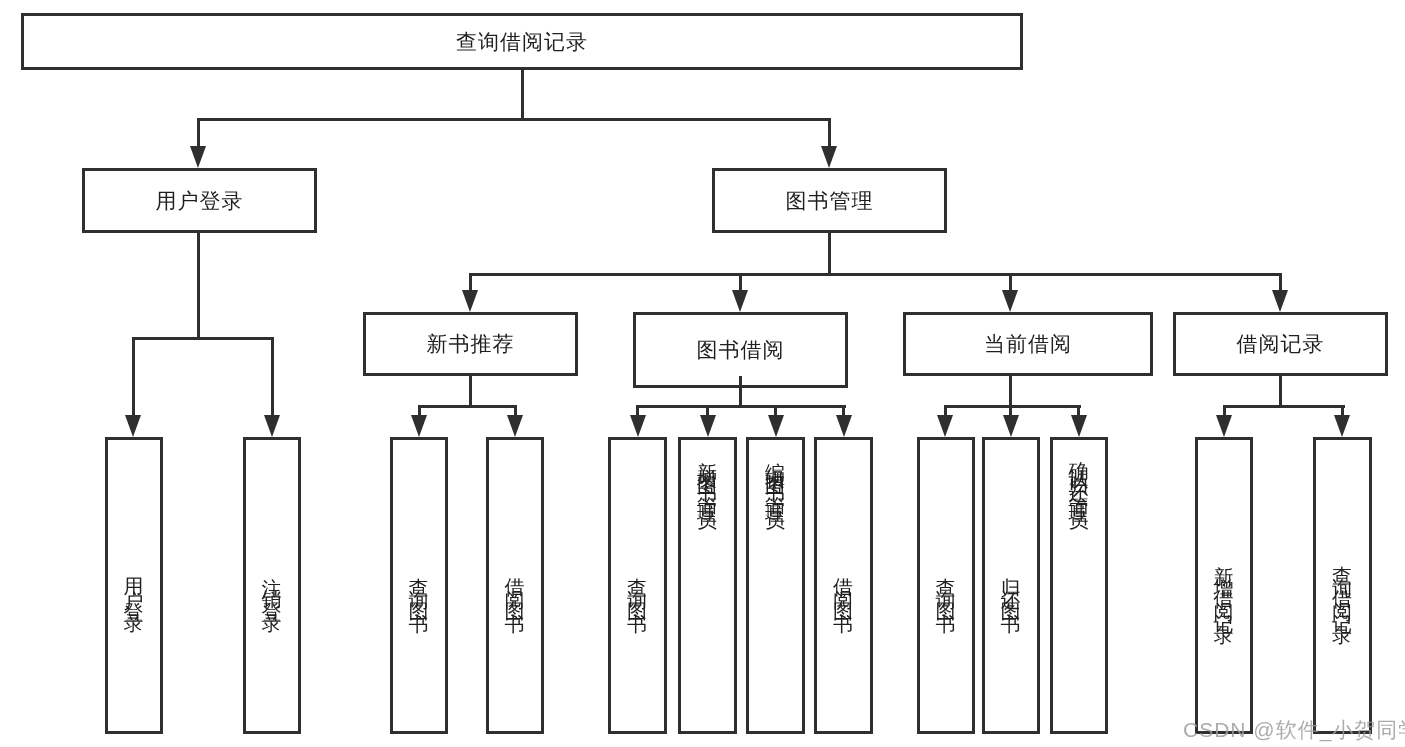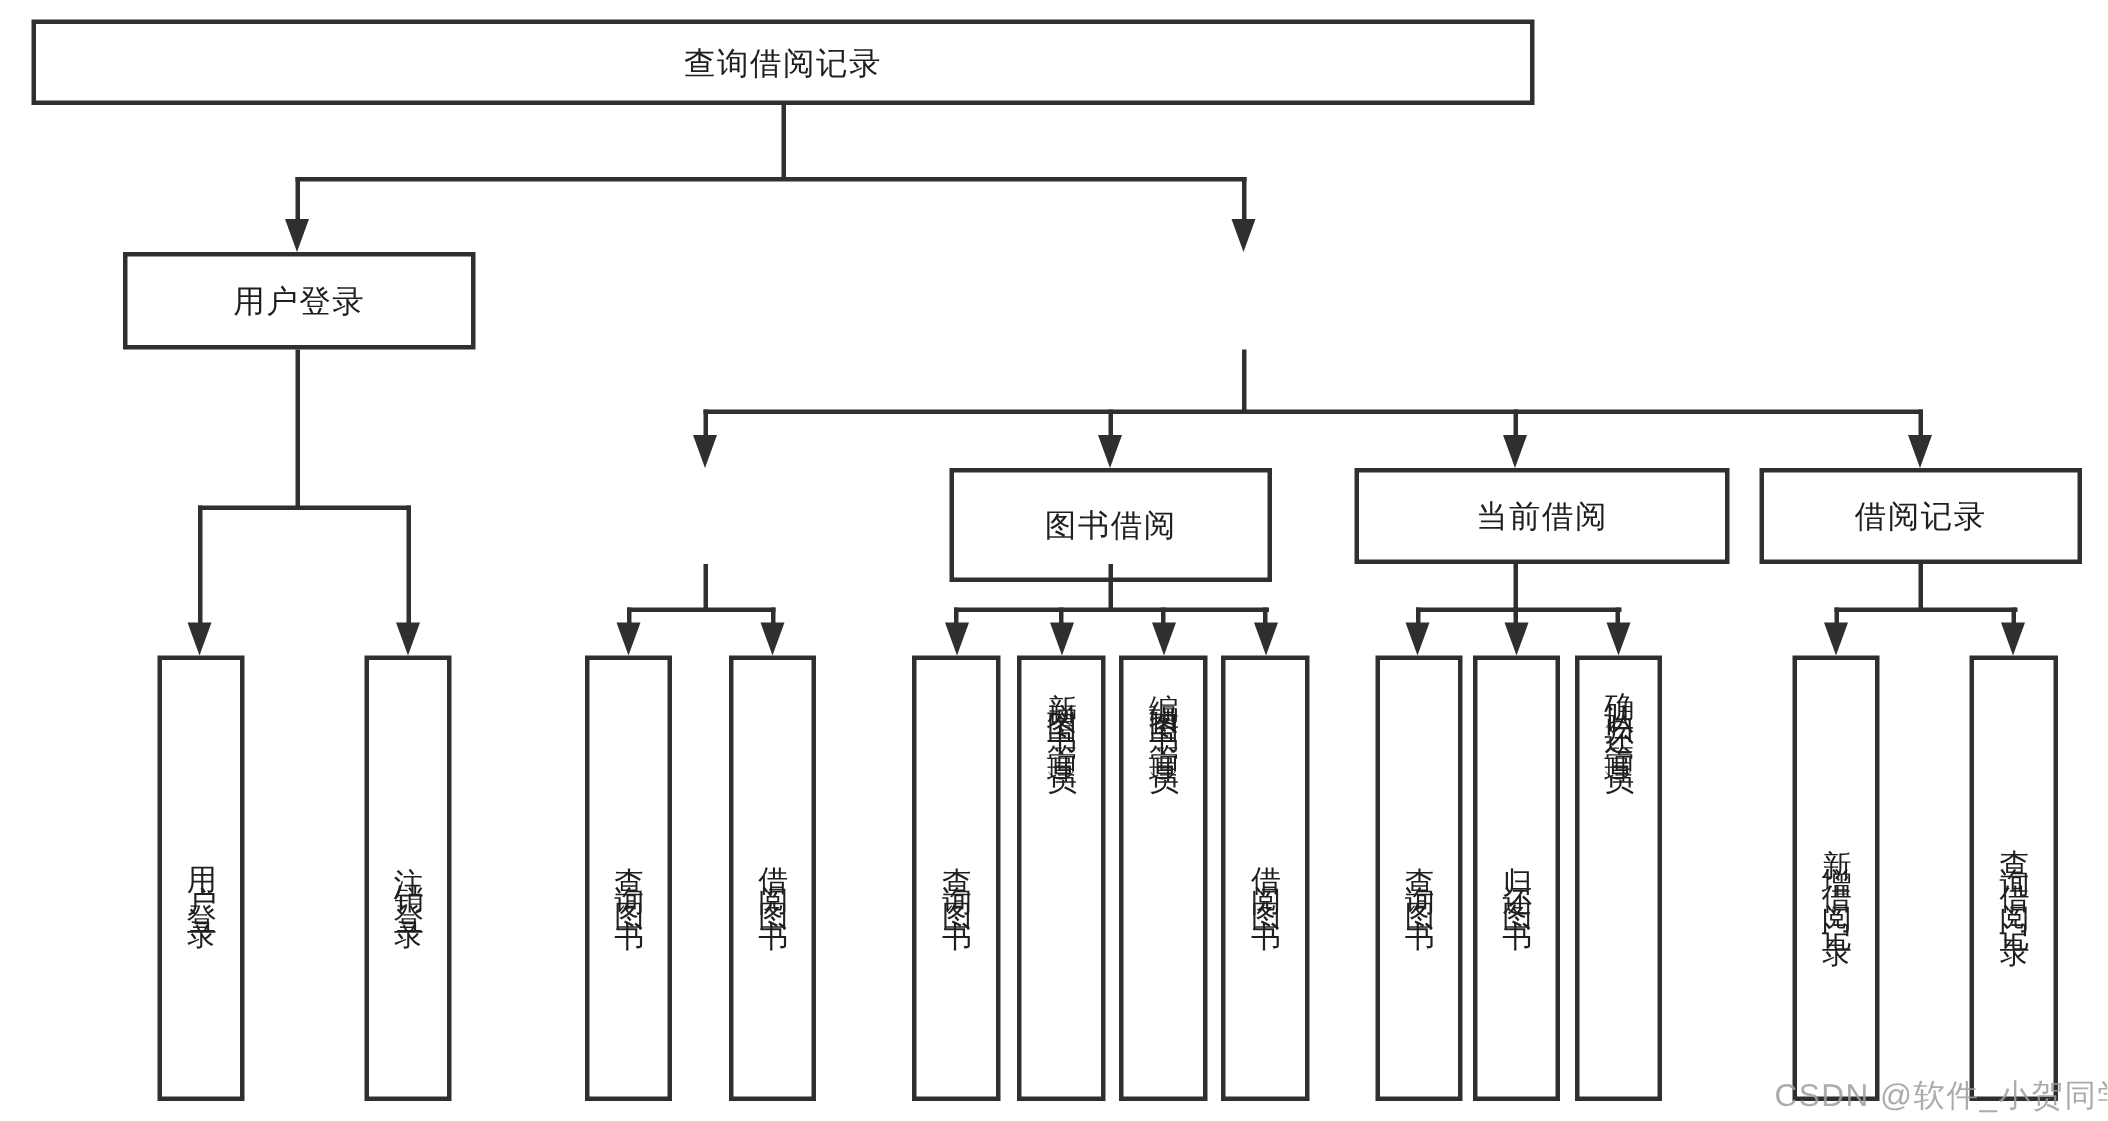--- a/index.html
+++ b/index.html
@@ -72,40 +72,46 @@
 
   <div class="vl" style="left:521px;top:69px;height:50px"></div>
   <div class="hl" style="left:197px;top:118px;width:634px"></div>
   <div class="vl" style="left:197px;top:118px;height:29px"></div>
   <div class="arr" style="left:190px;top:146px"></div>
   <div class="vl" style="left:828px;top:118px;height:29px"></div>
   <div class="arr" style="left:821px;top:146px"></div>
 
   <div class="box" style="left:82px;top:168px;width:235px;height:65px">
     <span>用户登录</span>
+  </div>
+  <div class="box" style="left:712px;top:168px;width:235px;height:65px">
+    <span>图书管理</span>
   </div>
 
   <div class="vl" style="left:197px;top:233px;height:107px"></div>
   <div class="hl" style="left:132px;top:337px;width:142px"></div>
   <div class="vl" style="left:132px;top:337px;height:79px"></div>
   <div class="arr" style="left:125px;top:415px"></div>
   <div class="vl" style="left:271px;top:337px;height:79px"></div>
   <div class="arr" style="left:264px;top:415px"></div>
 
   <div class="vl" style="left:828px;top:233px;height:43px"></div>
   <div class="hl" style="left:469px;top:273px;width:813px"></div>
   <div class="vl" style="left:469px;top:273px;height:18px"></div>
   <div class="arr" style="left:462px;top:290px"></div>
   <div class="vl" style="left:739px;top:273px;height:18px"></div>
   <div class="arr" style="left:732px;top:290px"></div>
   <div class="vl" style="left:1009px;top:273px;height:18px"></div>
   <div class="arr" style="left:1002px;top:290px"></div>
   <div class="vl" style="left:1279px;top:273px;height:18px"></div>
   <div class="arr" style="left:1272px;top:290px"></div>
 
+  <div class="box" style="left:363px;top:312px;width:215px;height:64px">
+    <span>新书推荐</span>
+  </div>
   <div class="box" style="left:633px;top:312px;width:215px;height:76px">
     <span>图书借阅</span>
   </div>
   <div class="box" style="left:903px;top:312px;width:250px;height:64px">
     <span>当前借阅</span>
   </div>
   <div class="box" style="left:1173px;top:312px;width:215px;height:64px">
     <span>借阅记录</span>
   </div>
 

